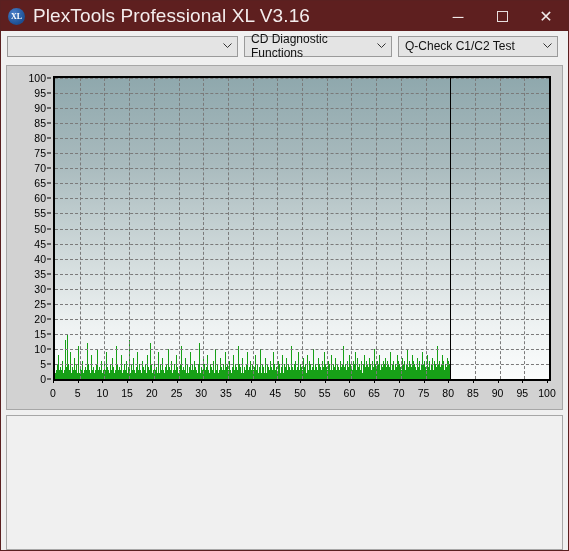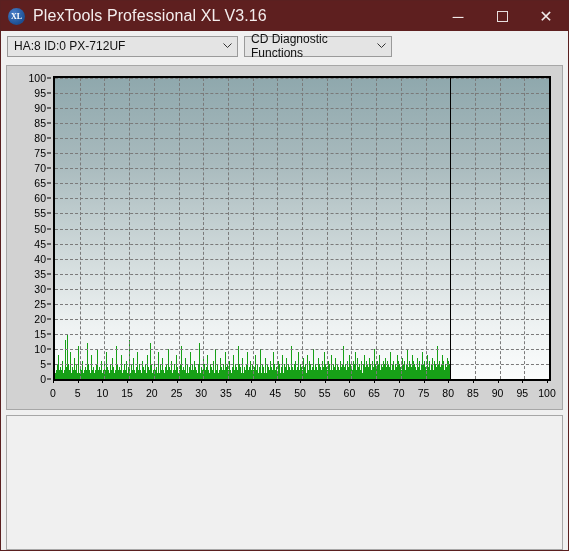--- a/index.html
+++ b/index.html
@@ -24,21 +24,21 @@
   .app-logo{
     width:17px;height:17px;border-radius:50%;
     background:radial-gradient(circle at 35% 30%,#4a7fc9,#1c4f93 70%);
     margin-left:7px;margin-right:8px;
     display:flex;align-items:center;justify-content:center;
     color:#fff;font-size:8px;font-weight:bold;
     font-family:"Liberation Serif",serif;
     flex:0 0 auto;
   }
   .title-text{
-    color:#f4eded;font-size:16px;letter-spacing:.1px;
+    color:#f4eded;font-size:19px;letter-spacing:.1px;
     white-space:nowrap;
   }
   .wincontrols{position:absolute;right:0;top:0;height:30px;display:flex;}
   .wc{width:44px;height:30px;display:flex;align-items:center;justify-content:center;
       color:#f0e8e8;font-size:14px;}
   .wc.min{font-size:15px;}
   .wc.max svg{display:block;}
   .wc.close{font-size:16px;}
   
   .menubar{
@@ -126,29 +126,36 @@
             <rect x="0.5" y="0.5" width="10" height="10" fill="none" stroke="#e8dede"></rect>
           </svg>
       </div>
       <div class="wc close">✕</div>
     </div>
   </div>
 
 
   <div class="toolbar">
     <div class="combo drive">
-      <span>HA:8 ID:0  PX-712UF</span>
       <span class="caret">
         <svg width="9" height="6" viewBox="0 0 9 6">
             <path d="M0.5 0.5 L4.5 4.5 L8.5 0.5" fill="none" stroke="#333"></path>
           </svg>
       </span>
     </div>
     <div class="combo func">
       <span>CD Diagnostic Functions</span>
+      <span class="caret">
+        <svg width="9" height="6" viewBox="0 0 9 6">
+            <path d="M0.5 0.5 L4.5 4.5 L8.5 0.5" fill="none" stroke="#333"></path>
+          </svg>
+      </span>
+    </div>
+    <div class="combo test">
+      <span>Q-Check C1/C2 Test</span>
       <span class="caret">
         <svg width="9" height="6" viewBox="0 0 9 6">
             <path d="M0.5 0.5 L4.5 4.5 L8.5 0.5" fill="none" stroke="#333"></path>
           </svg>
       </span>
     </div>
   </div>
 
   <div class="chartwrap">
     <div class="ylabels" id="ylabels">

